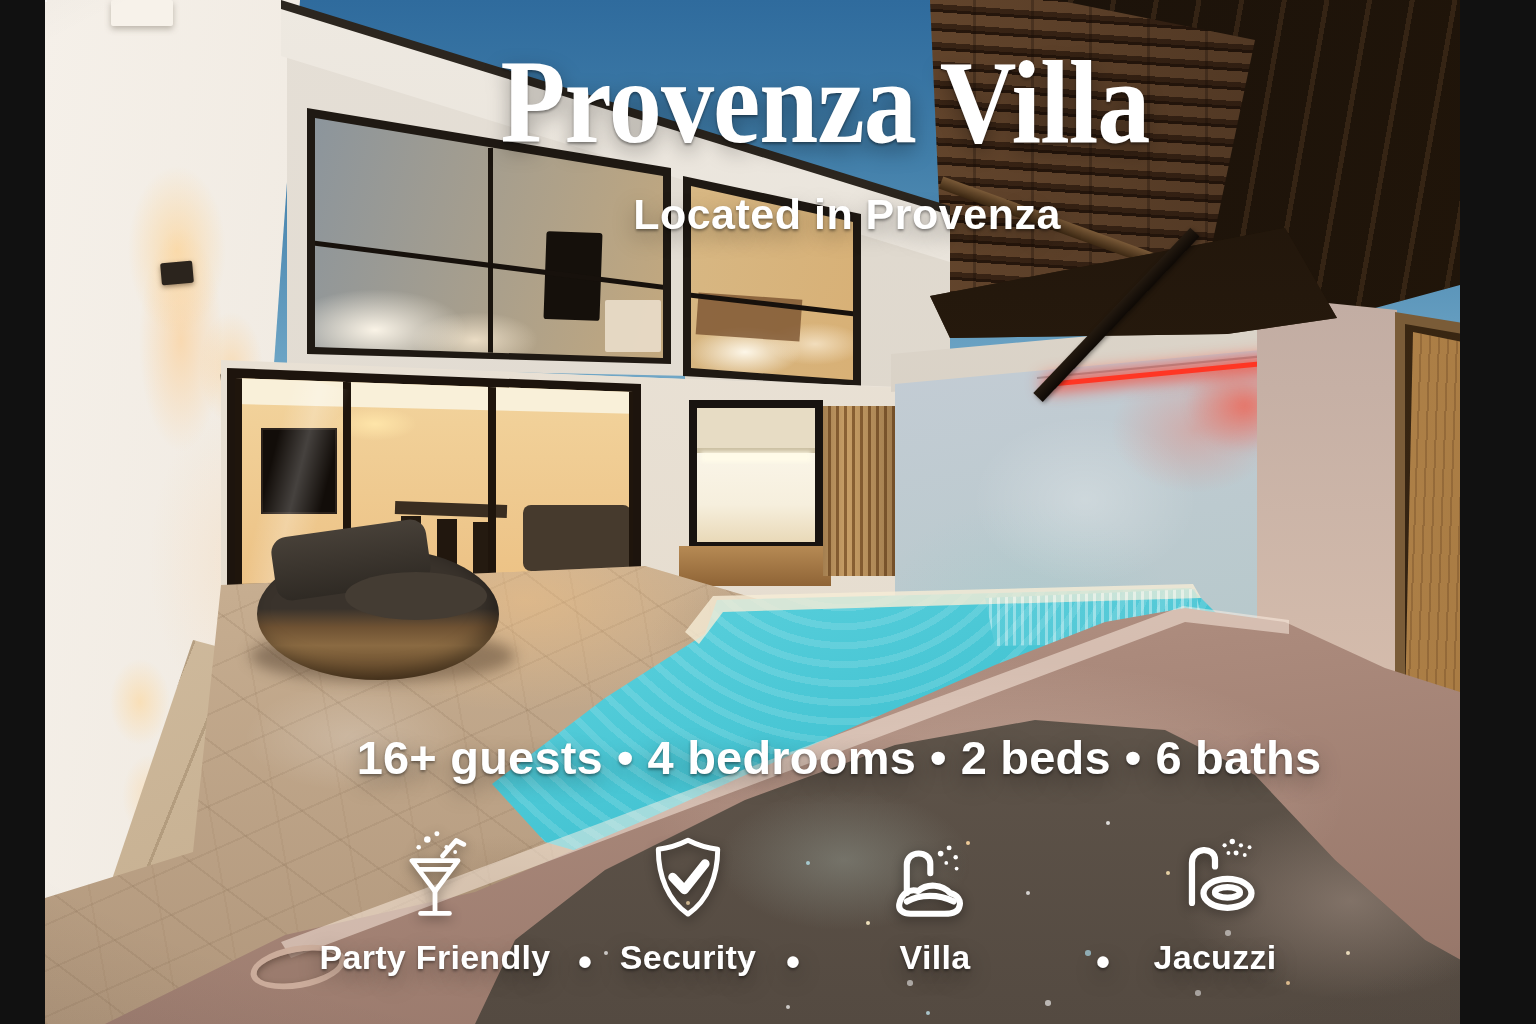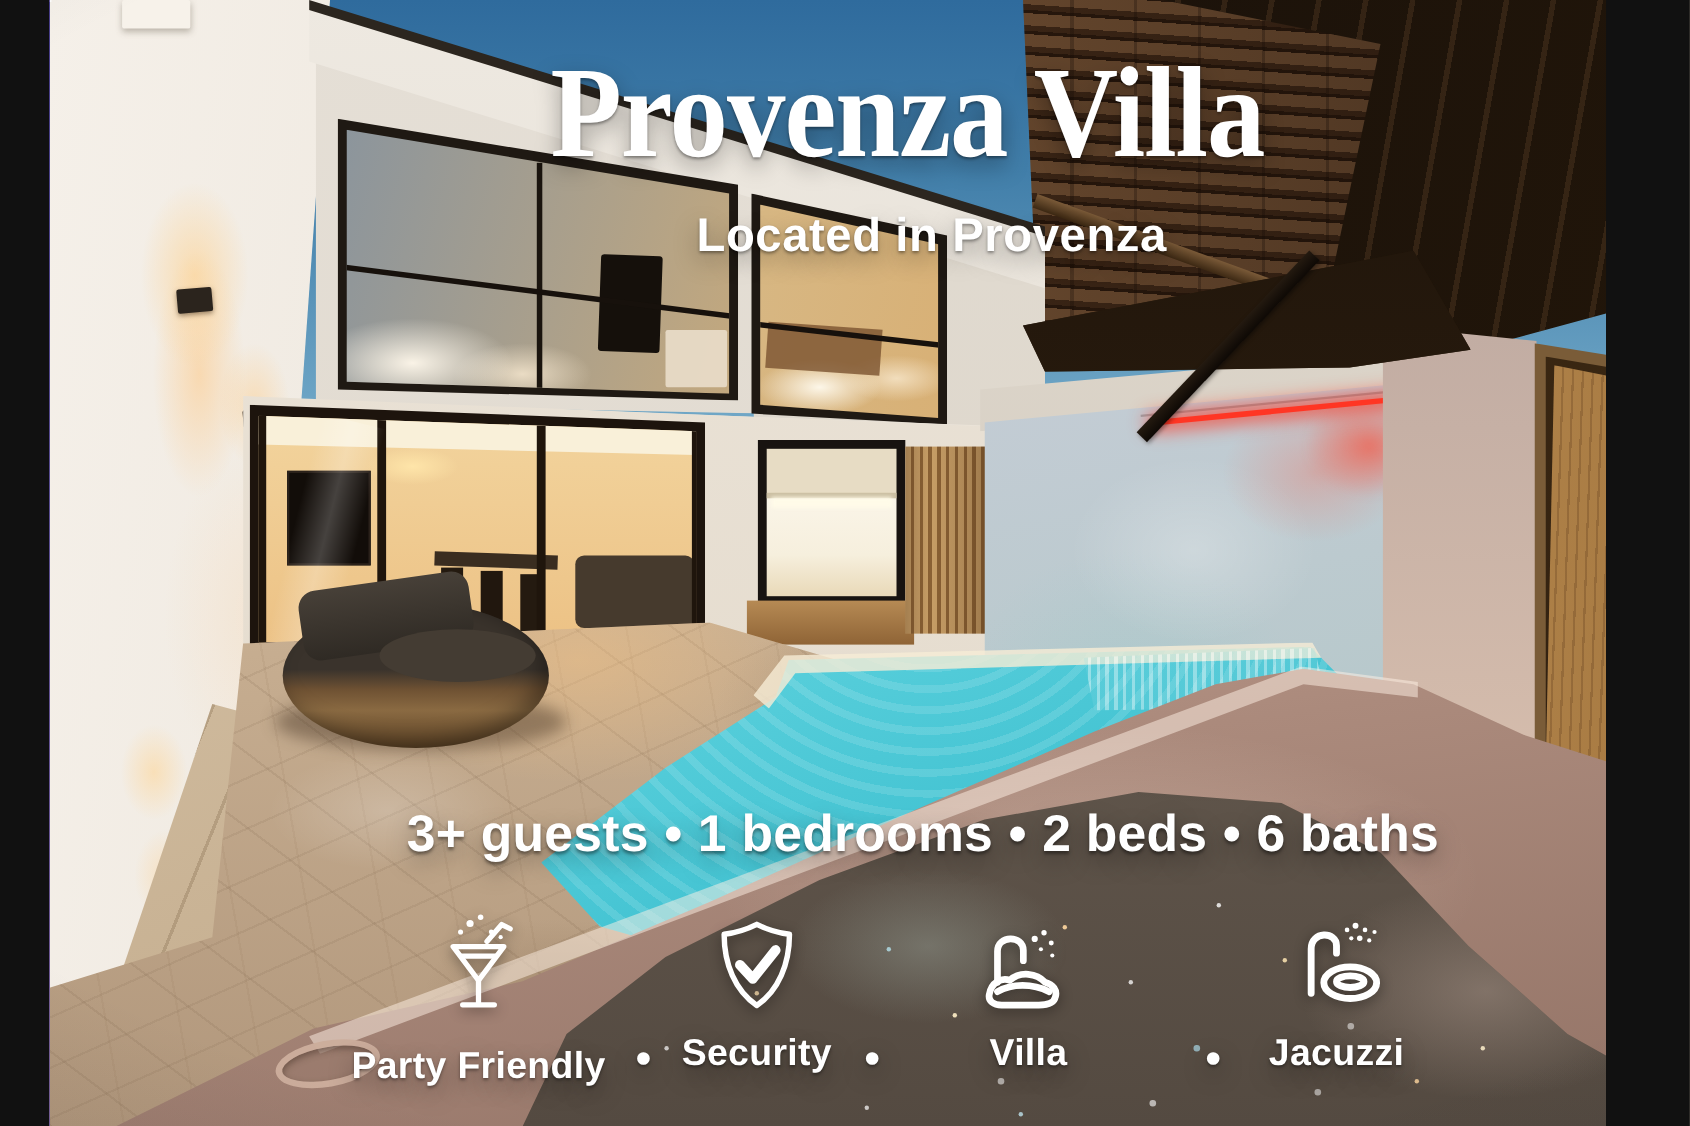--- a/index.html
+++ b/index.html
@@ -351,24 +351,24 @@
   <div class="cupholder"></div>
   <div class="abs jwater"></div>
   <div class="sparkles"></div>
 
   <div class="abs vignette"></div>
 
   <div class="title t-shadow">Provenza Villa</div>
   <div class="subtitle t-shadow">Located in Provenza</div>
 
   <div class="stats t-shadow">
-    <span>3+ guests</span><span class="sep">•</span><span>1 bedrooms</span><span class="sep">•</span><span>2 beds</span><span class="sep">•</span><span>6 baths</span>
-  </div>
-
-  <div class="amenity" style="left:260px;gap:12px;">
+    <span>16+ guests</span><span class="sep">•</span><span>4 bedrooms</span><span class="sep">•</span><span>2 beds</span><span class="sep">•</span><span>6 baths</span>
+  </div>
+
+  <div class="amenity" style="left:260px;">
     <div class="icon-box">
       <svg class="icon" width="96" height="100" viewBox="0 0 100 100">
         <g fill="none" stroke="#fff" stroke-width="5" stroke-linecap="round" stroke-linejoin="round">
           <path d="M26 34 H74 L50 66 Z"></path>
           <path d="M34 43 H66"></path>
           <path d="M50 66 V87"></path>
           <path d="M35 89 H65"></path>
           <path d="M58 29 L72 13 L80 17"></path>
         </g>
         <g fill="#fff">

